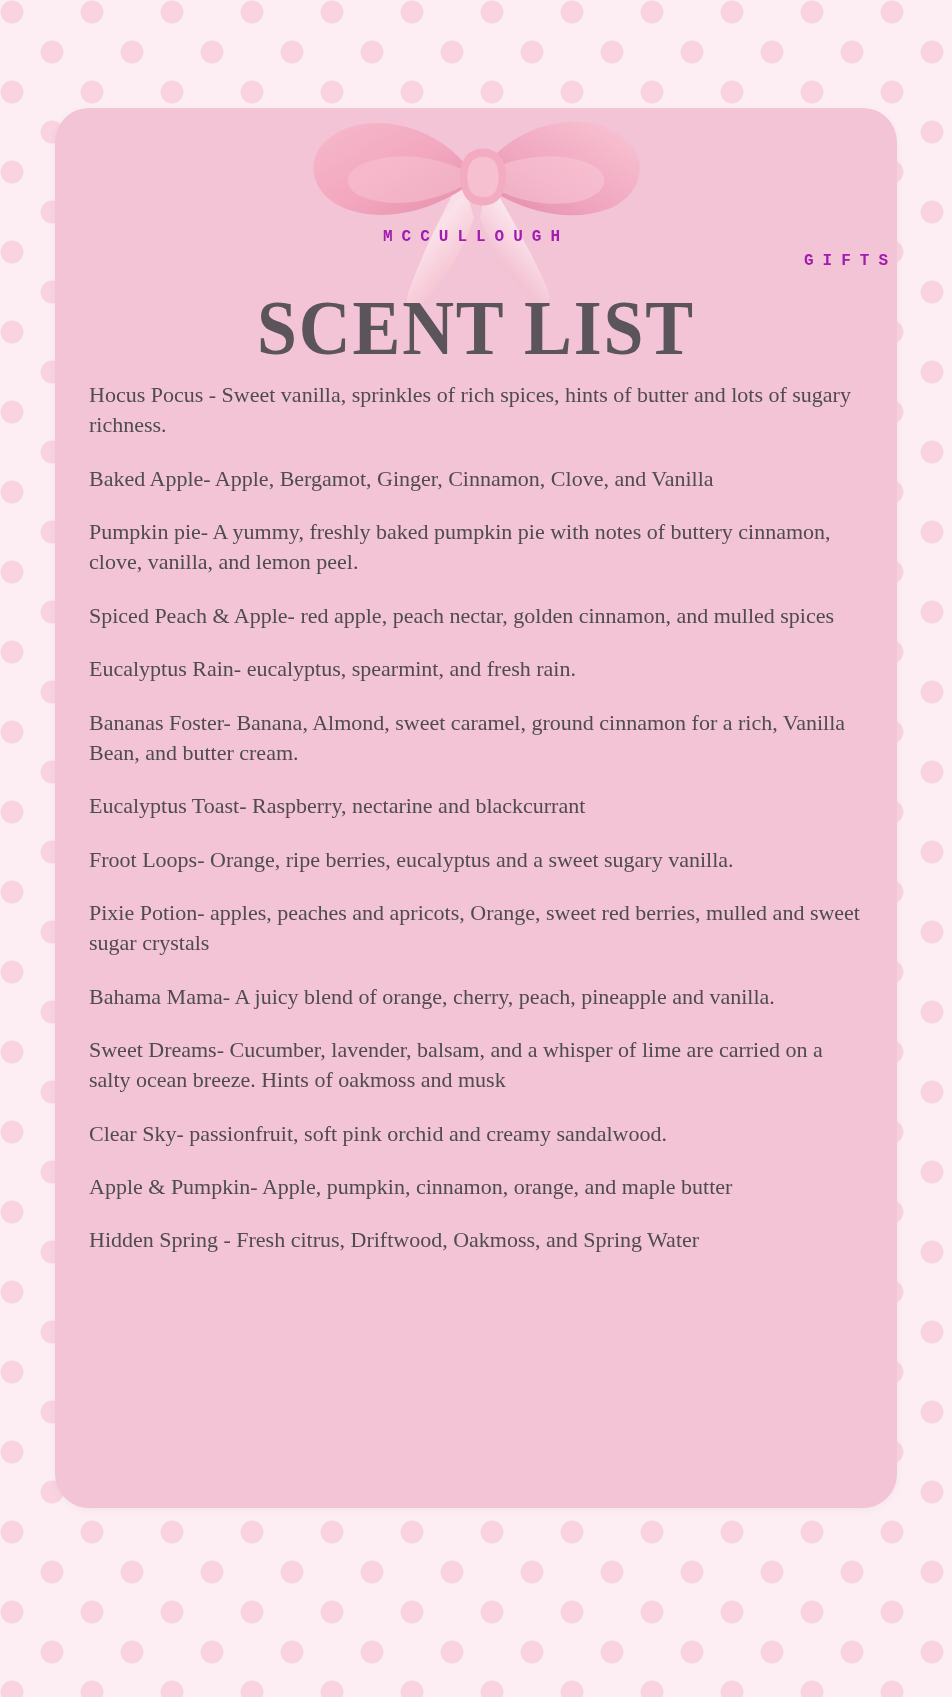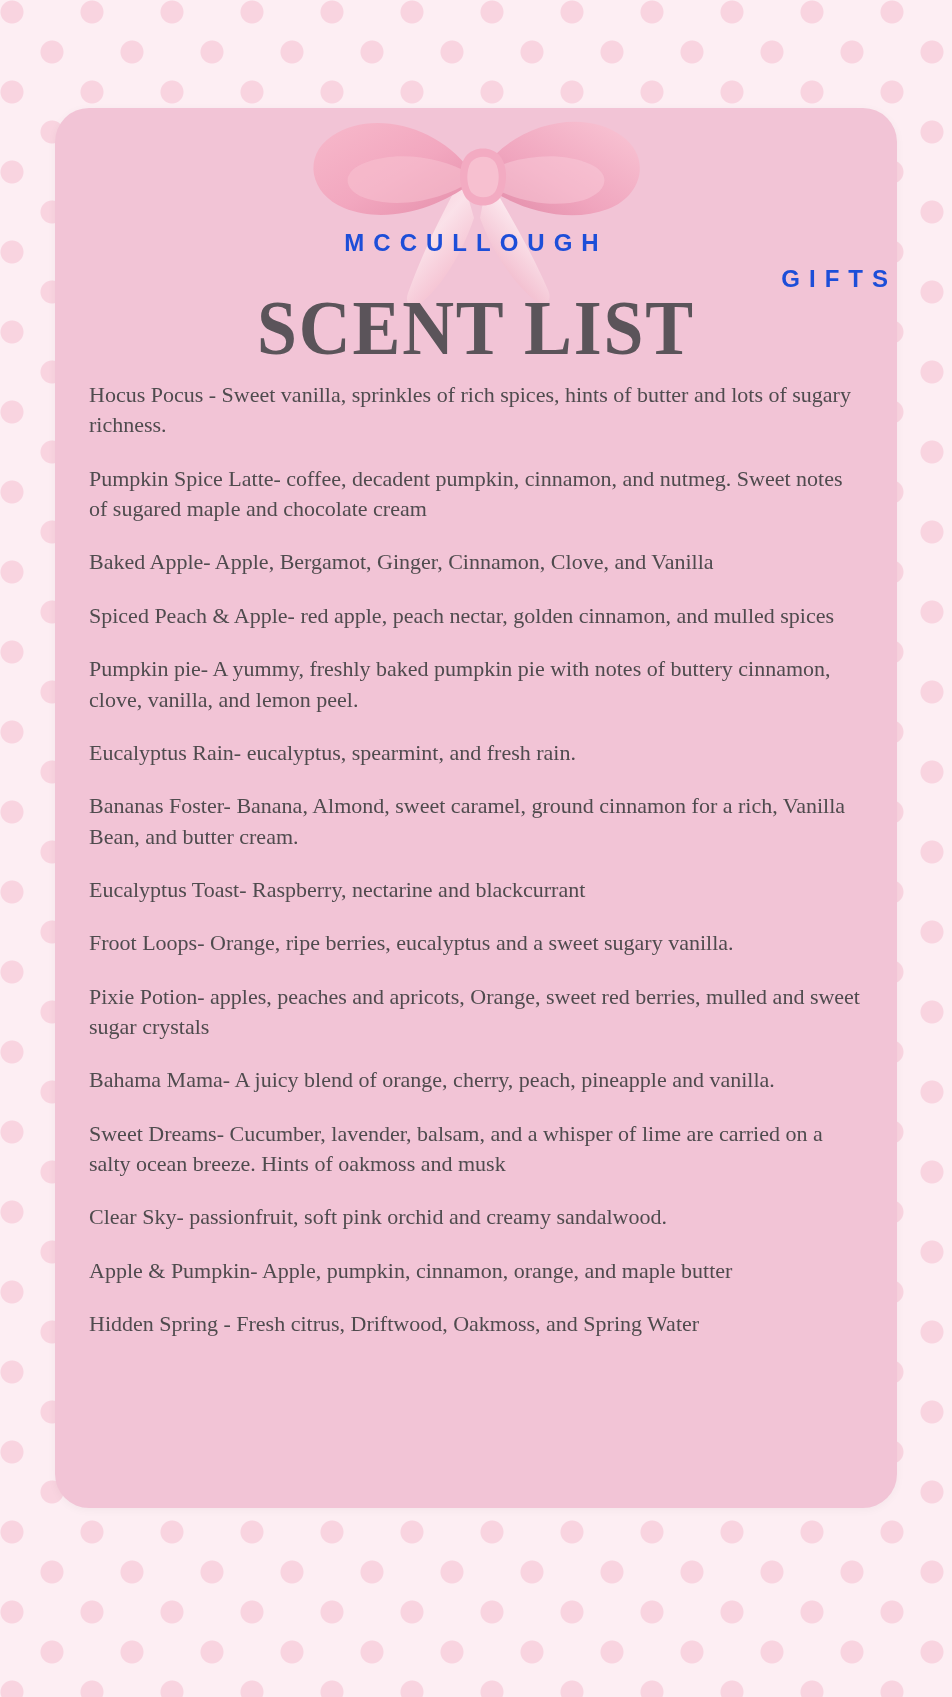--- a/index.html
+++ b/index.html
@@ -49,25 +49,25 @@
     justify-content: center;
     pointer-events: none;
   }
 
   .brand {
     position: absolute;
     left: 0;
     right: 0;
     top: 117px;
     text-align: center;
-    font-family: Liberation Sans, sans-serif;
+    font-family: Liberation Mono, monospace;
     font-weight: bold;
-    font-size: 24px;
+    font-size: 16px;
     letter-spacing: 9px;
-    color: #1d4ed8;
+    color: #a21caf;
     line-height: 1.5;
   }
   .brand .line2 {
     display: block;
     letter-spacing: 9px;
     text-align: right;
   }
 
   .title {
     position: absolute;
@@ -148,24 +148,23 @@
 
   <div class="brand">
     <span>MCCULLOUGH</span>
     <span class="line2">GIFTS</span>
   </div>
 
   <div class="title">SCENT LIST</div>
 
   <div class="list">
     <p class="scent">Hocus Pocus - Sweet vanilla, sprinkles of rich spices, hints of butter and lots of sugary richness.</p>
-    <p class="scent">Pumpkin Spice Latte-  coffee, decadent pumpkin, cinnamon, and nutmeg. Sweet notes of sugared maple and chocolate cream</p>
     <p class="scent">Baked Apple- Apple, Bergamot, Ginger, Cinnamon, Clove, and Vanilla</p>
+    <p class="scent">Pumpkin pie- A yummy, freshly baked pumpkin pie with notes of buttery cinnamon, clove, vanilla, and lemon peel.</p>
     <p class="scent">Spiced Peach &amp; Apple- red apple, peach nectar, golden cinnamon, and mulled spices</p>
-    <p class="scent">Pumpkin pie- A yummy, freshly baked pumpkin pie with notes of buttery cinnamon, clove, vanilla, and lemon peel.</p>
     <p class="scent">Eucalyptus Rain- eucalyptus, spearmint, and fresh rain.</p>
     <p class="scent">Bananas Foster- Banana, Almond, sweet caramel, ground cinnamon for a rich, Vanilla Bean, and butter cream.</p>
     <p class="scent">Eucalyptus Toast- Raspberry, nectarine and blackcurrant</p>
     <p class="scent">Froot Loops- Orange, ripe berries, eucalyptus and a sweet sugary vanilla.</p>
     <p class="scent">Pixie Potion- apples, peaches and apricots, Orange, sweet red berries, mulled and sweet sugar crystals</p>
     <p class="scent">Bahama Mama- A juicy blend of orange, cherry, peach, pineapple and vanilla.</p>
     <p class="scent">Sweet Dreams- Cucumber, lavender, balsam, and a whisper of lime are carried on a salty ocean breeze. Hints of oakmoss and musk</p>
     <p class="scent">Clear Sky- passionfruit, soft pink orchid and creamy sandalwood.</p>
     <p class="scent">Apple &amp; Pumpkin- Apple, pumpkin, cinnamon, orange, and maple butter</p>
     <p class="scent">Hidden Spring - Fresh citrus, Driftwood, Oakmoss, and Spring Water</p>

